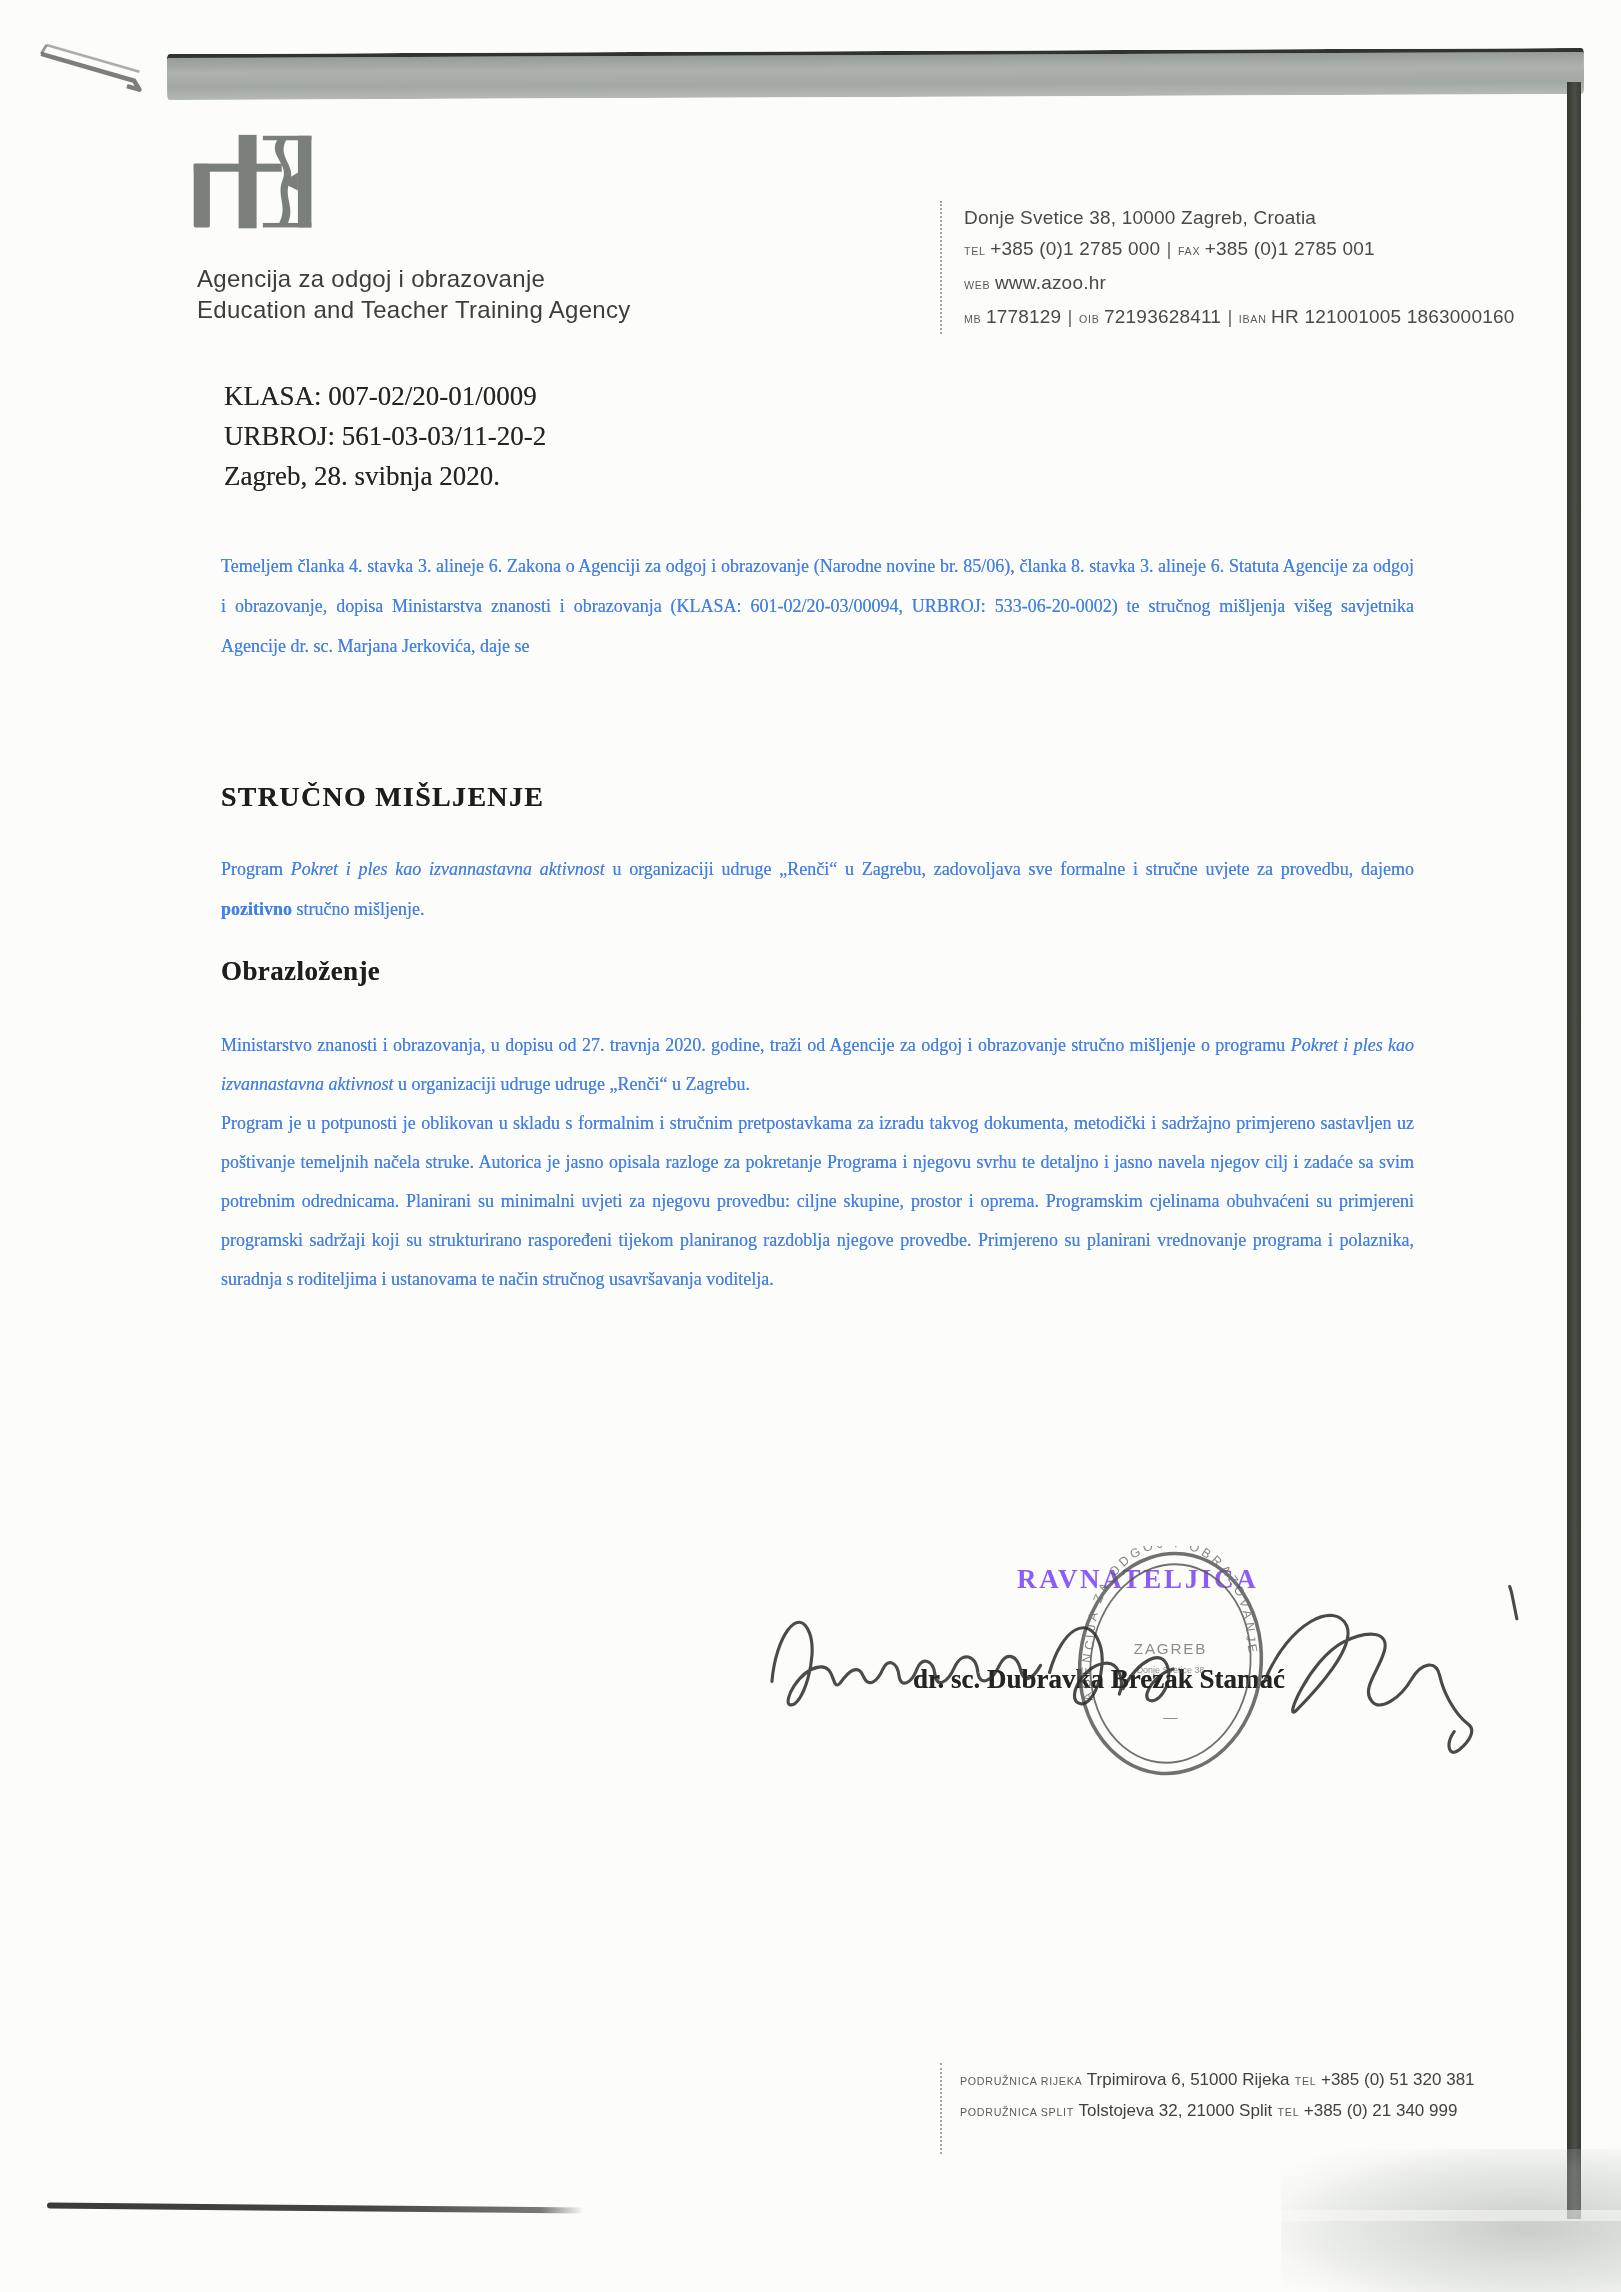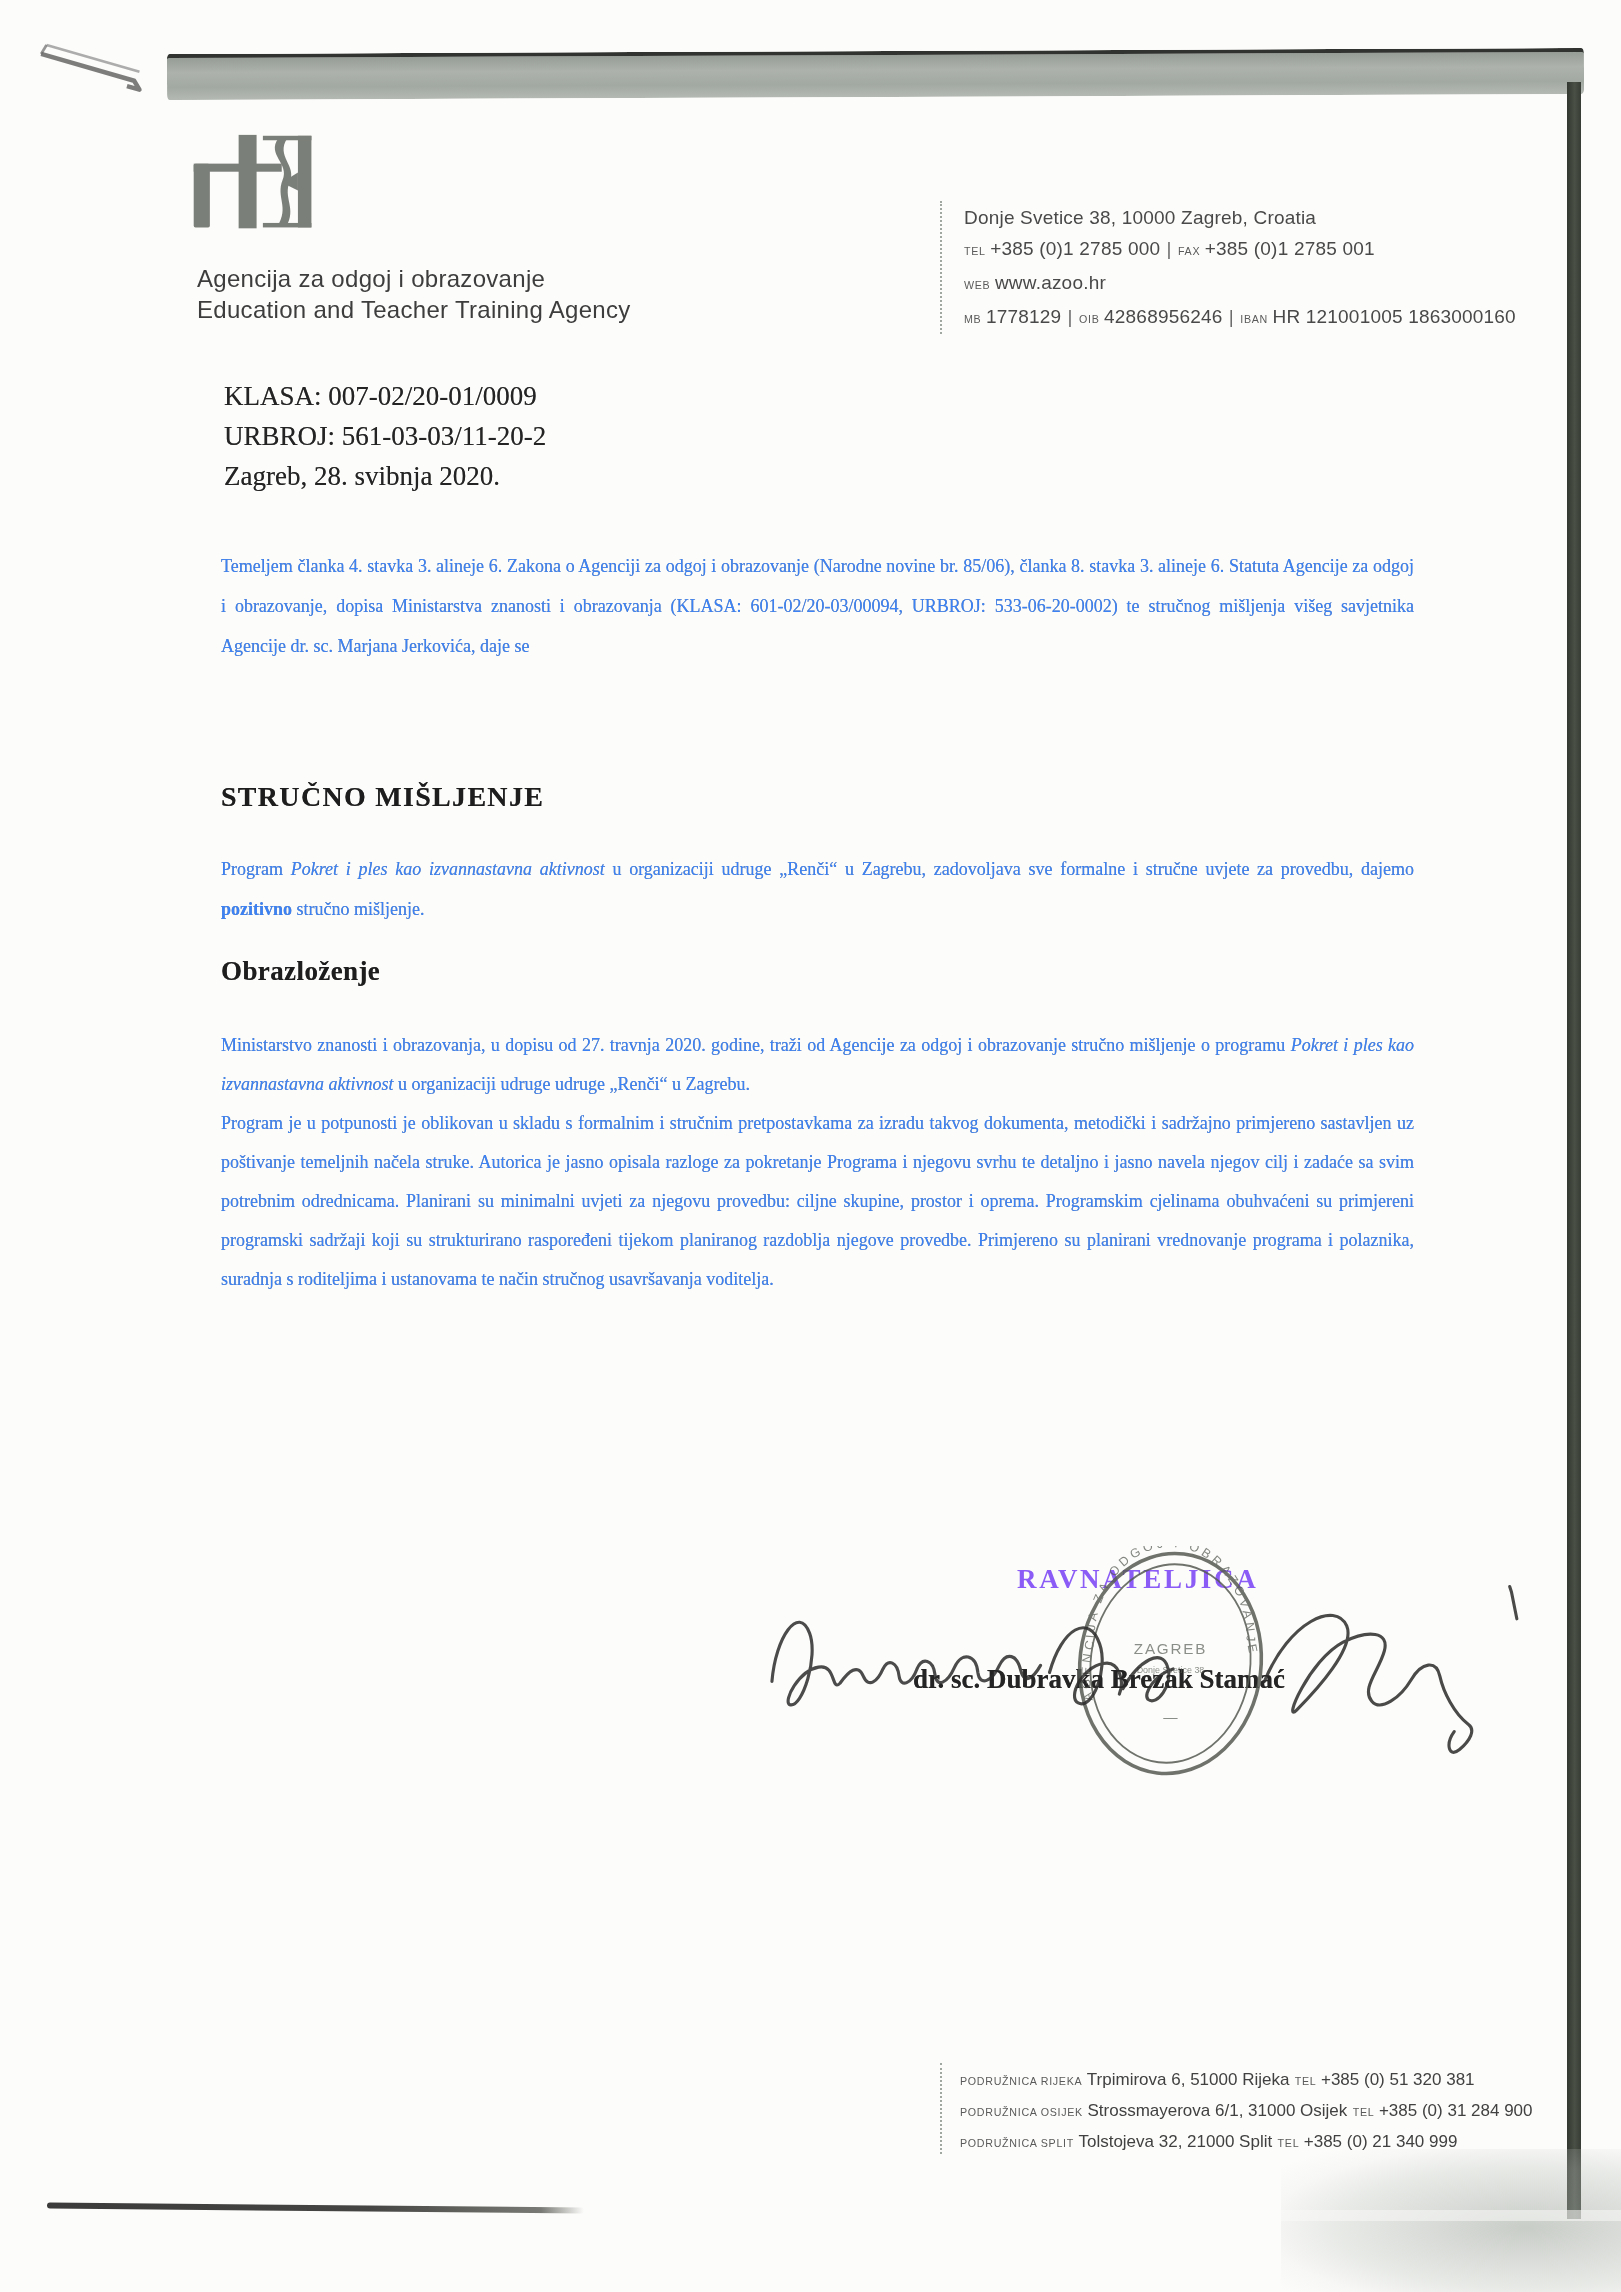--- a/index.html
+++ b/index.html
@@ -142,21 +142,21 @@
 
   <div class="contact">
     <div>Donje Svetice 38, 10000 Zagreb, Croatia</div>
     <div>
       <span class="lbl">TEL</span><span>+385 (0)1 2785 000</span><span class="sep">|</span><span class="lbl">FAX</span><span>+385 (0)1 2785 001</span>
     </div>
     <div>
       <span class="lbl">WEB</span><span>www.azoo.hr</span>
     </div>
     <div>
-      <span class="lbl">MB</span><span>1778129</span><span class="sep">|</span><span class="lbl">OIB</span><span>42868956246</span><span class="sep">|</span><span class="lbl">IBAN</span><span>HR 121001005 1863000160</span>
+      <span class="lbl">MB</span><span>1778129</span><span class="sep">|</span><span class="lbl">OIB</span><span>72193628411</span><span class="sep">|</span><span class="lbl">IBAN</span><span>HR 121001005 1863000160</span>
     </div>
   </div>
 
   <div class="refblock">
     <div>KLASA: 007-02/20-01/0009</div>
     <div>URBROJ: 561-03-03/11-20-2</div>
     <div>Zagreb, 28. svibnja 2020.</div>
   </div>
 
   <div class="bodycol p-intro">
@@ -206,21 +206,18 @@
       <path d="M836,20 C838,30 840,40 842,50 M834,14 L836,20"></path>
     </g>
   </svg>
 
   <div class="vdots ftr"></div>
   <div class="footer">
     <div class="branch">
       <span class="lbl">PODRUŽNICA RIJEKA</span><span>Trpimirova 6, 51000 Rijeka</span><span class="lbl tel-lbl">TEL</span><span>+385 (0) 51 320 381</span>
     </div>
     <div class="branch">
-      <span class="lbl">PODRUŽNICA OSIJEK</span><span>Strossmayerova 6/1, 31000 Osijek</span><span class="lbl tel-lbl">TEL</span><span>+385 (0) 31 284 900</span>
-    </div>
-    <div class="branch">
       <span class="lbl">PODRUŽNICA SPLIT</span><span>Tolstojeva 32, 21000 Split</span><span class="lbl tel-lbl">TEL</span><span>+385 (0) 21 340 999</span>
     </div>
   </div>
 
 </div>
 
 
 </body></html>

